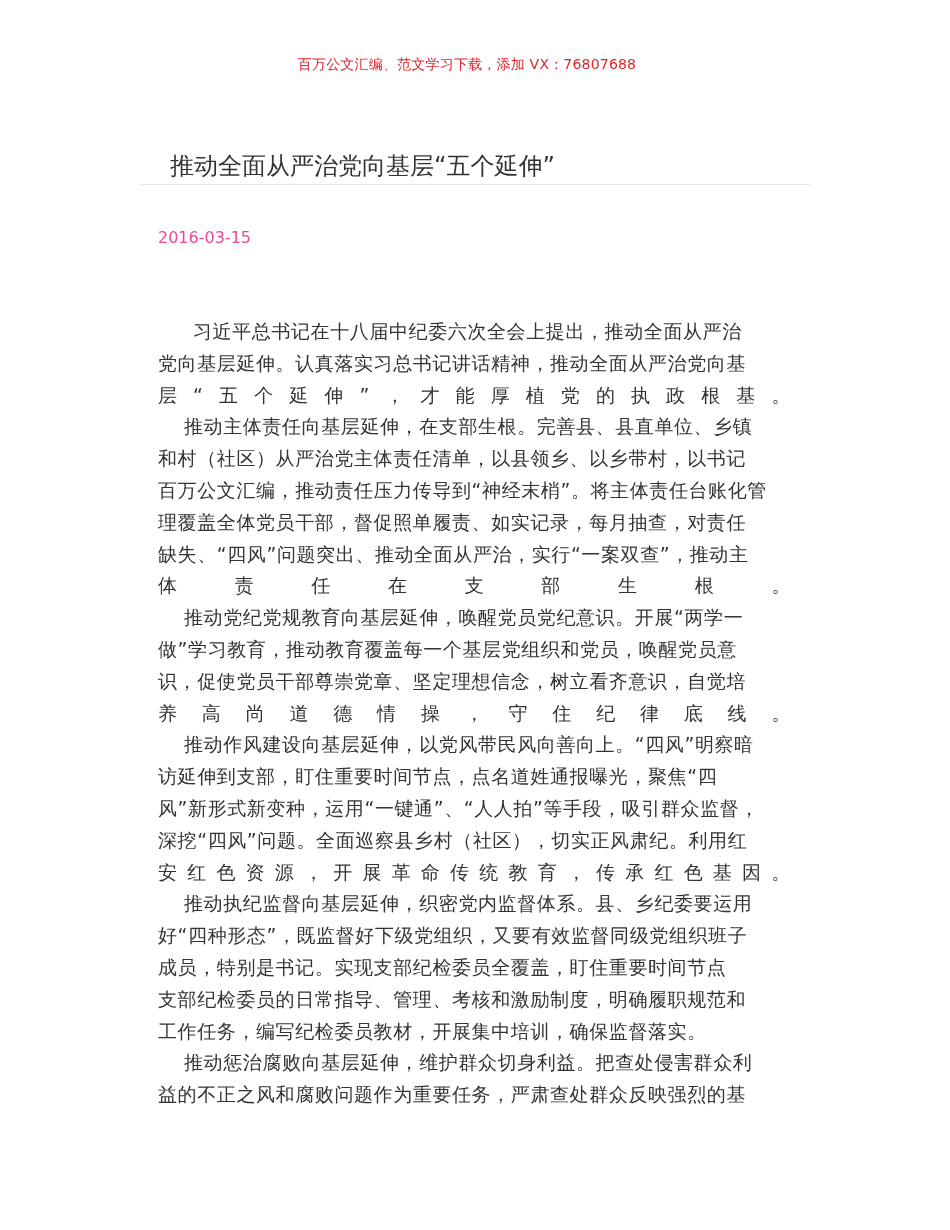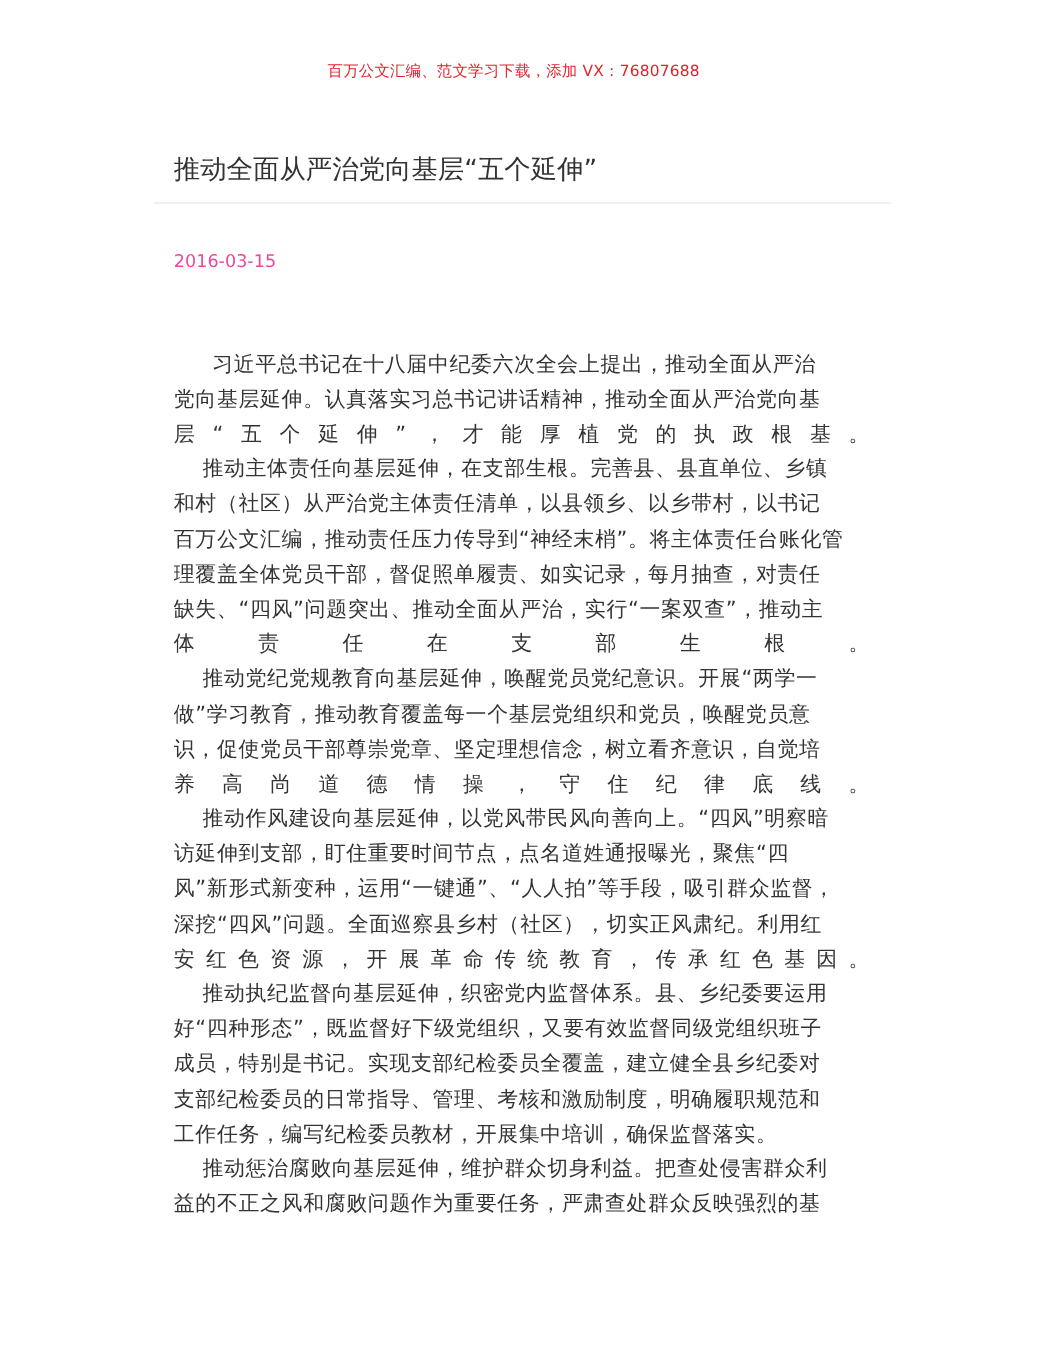--- a/index.html
+++ b/index.html
@@ -15,21 +15,21 @@
           white-space: nowrap; overflow: hidden; letter-spacing: 0.6px; }
   .line.indent1 { padding-left: 35px; }
   .line.indent2 { padding-left: 26px; }
   .spread { display: flex; justify-content: space-between; }
   .spread span { display: inline-block; }
 </style>
 </head>
 <body>
 
 <div class="banner">百万公文汇编、范文学习下载，添加 VX：76807688</div>
-<h1 class="title" style="margin:0;font-weight:normal;">推动全面从严治党向基层“五个延伸”</h1>
+<h1 class="title" style="margin:12px;font-weight:normal;">推动全面从严治党向基层“五个延伸”</h1>
 <div class="divider"></div>
 <div class="date">2016-03-15</div>
 
 <div class="body" id="article-body">
     <div class="line indent1">习近平总书记在十八届中纪委六次全会上提出，推动全面从严治</div>
     <div class="line">党向基层延伸。认真落实习总书记讲话精神，推动全面从严治党向基</div>
     <div class="line spread">
       <span>层</span>
       <span>“</span>
       <span>五</span>
@@ -109,18 +109,18 @@
       <span>传</span>
       <span>承</span>
       <span>红</span>
       <span>色</span>
       <span>基</span>
       <span>因</span>
       <span>。</span>
     </div>
     <div class="line indent2">推动执纪监督向基层延伸，织密党内监督体系。县、乡纪委要运用</div>
     <div class="line">好“四种形态”，既监督好下级党组织，又要有效监督同级党组织班子</div>
-    <div class="line">成员，特别是书记。实现支部纪检委员全覆盖，建立健全县乡纪委对</div>
+    <div class="line">成员，特别是书记。实现支部纪检委员全覆盖，盯住重要时间节点</div>
     <div class="line">支部纪检委员的日常指导、管理、考核和激励制度，明确履职规范和</div>
     <div class="line">工作任务，编写纪检委员教材，开展集中培训，确保监督落实。</div>
     <div class="line indent2">推动惩治腐败向基层延伸，维护群众切身利益。把查处侵害群众利</div>
     <div class="line">益的不正之风和腐败问题作为重要任务，严肃查处群众反映强烈的基</div>
   </div>
 
 </body></html>

